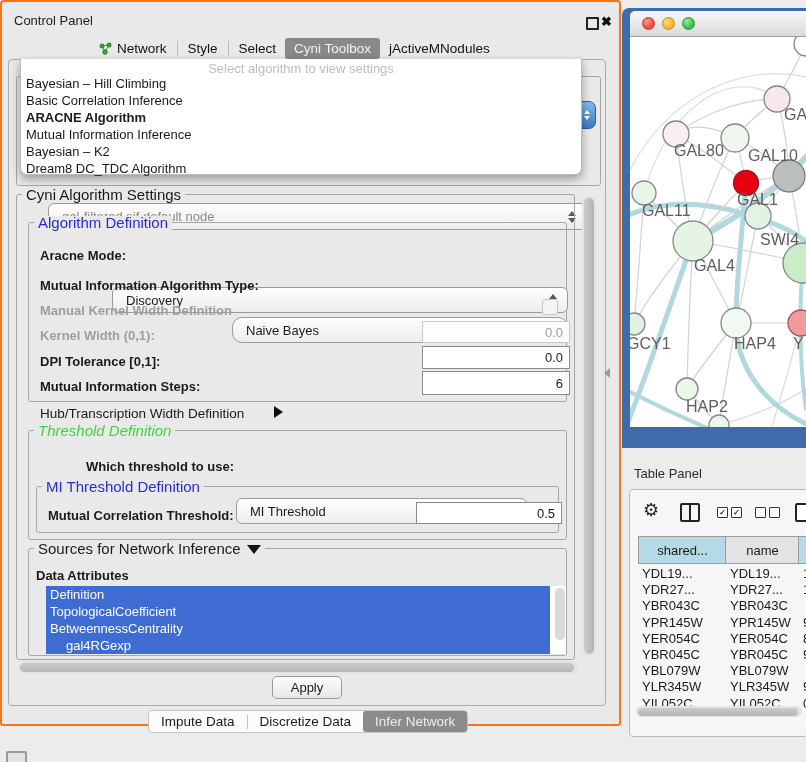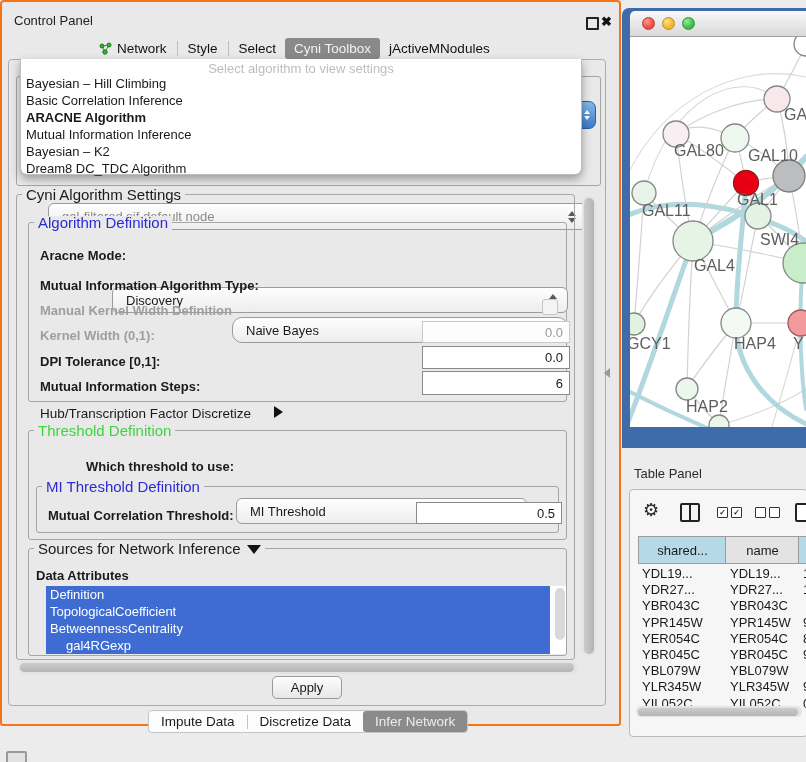--- a/index.html
+++ b/index.html
@@ -181,25 +181,25 @@
     <div class="lbl" style="left:38px;top:352px;">DPI Tolerance [0,1]:</div>
     <div class="field" style="left:420px;top:344px;width:134px;height:21px;">
       <span>0.0</span>
     </div>
 
     <div class="lbl" style="left:38px;top:377px;">Mutual Information Steps:</div>
     <div class="field" style="left:420px;top:369px;width:134px;height:22px;">
       <span>6</span>
     </div>
 
-    <div class="lbl plain" style="left:38px;top:404px;font-size:13.5px;">Hub/Transcription Factor Discretize</div>
+    <div class="lbl plain" style="left:38px;top:404px;font-size:13.5px;">Hub/Transcription Width Definition</div>
     <div class="abs" style="left:272px;top:404px;width:0;height:0;border-top:6px solid transparent;border-bottom:6px solid transparent;border-left:9px solid #111;"></div>
 
     <div class="abs gbox" style="left:26px;top:428px;width:537px;height:108px;"></div>
-    <div class="gtitle green" style="left:32px;top:422px;">Threshold Definition</div>
+    <div class="gtitle green" style="left:32px;top:422px;font-style:italic;">Threshold Definition</div>
 
     <div class="lbl" style="left:84px;top:457px;">Which threshold to use:</div>
     <div class="combo" style="left:234px;top:451px;width:266px;height:24px;">
       <span>MI Threshold</span>
       <span class="spin">
           <span class="tri-up"></span>
           <span class="tri-dn"></span>
         </span>
     </div>
 

